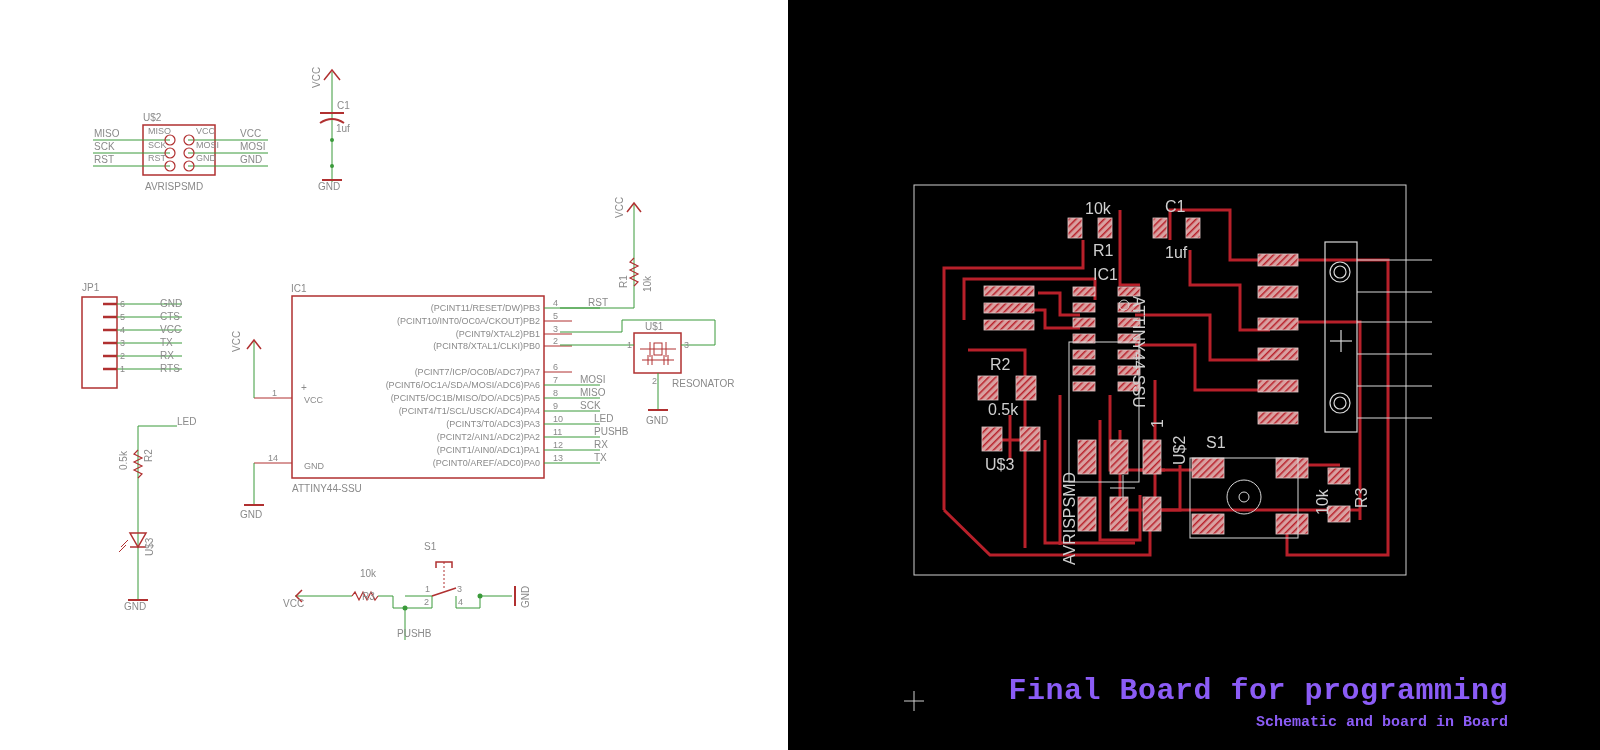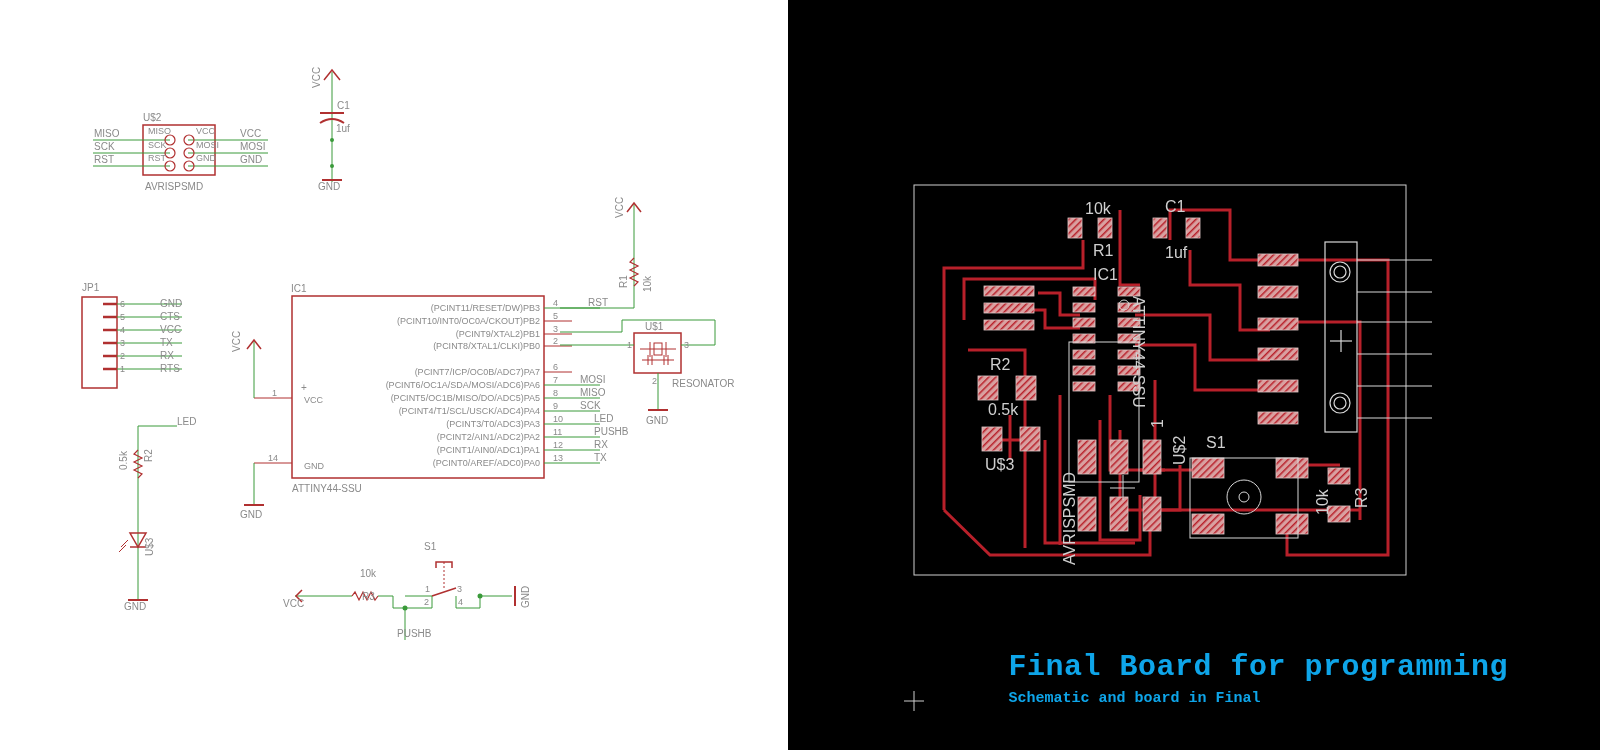--- a/index.html
+++ b/index.html
@@ -3,21 +3,21 @@
 <meta charset="utf-8">
 <style>
   html,body{margin:0;padding:0;}
   body{width:1600px;height:750px;position:relative;overflow:hidden;background:#ffffff;font-family:"Liberation Sans",sans-serif;}
   #schematic{position:absolute;left:0;top:0;width:788px;height:750px;background:#ffffff;}
   #board{position:absolute;left:788px;top:0;width:812px;height:750px;background:#000000;}
   svg text{font-family:"Liberation Sans",sans-serif;}
   .sch-txt{fill:#8a8a8a;font-size:10px;}
   .sch-pin{fill:#8a8a8a;font-size:9px;}
   .brd-txt{fill:#cfcfcf;font-size:16px;}
-  #caption{position:absolute;right:92px;top:650px;color:#0ea5e9;}
+  #caption{position:absolute;right:92px;top:674px;text-align:right;color:#8b5cf6;}
   #caption-title{font-family:"Liberation Mono","DejaVu Sans Mono",monospace;font-size:30px;font-weight:bold;letter-spacing:0.5px;}
   #caption-sub{font-family:"Liberation Mono","DejaVu Sans Mono",monospace;font-size:15px;font-weight:bold;margin-top:6px;}
 </style>
 </head>
 <body>
 
 <div id="schematic">
 <svg width="788" height="750" viewBox="0 0 788 750">
 
   <g>
@@ -366,15 +366,15 @@
   <text transform="translate(1075,565) rotate(-90)" class="brd-txt">AVRISPSMD</text>
   <text transform="translate(1185,465) rotate(-90)" class="brd-txt">U$2</text>
   <text transform="translate(1163,428) rotate(-90)" class="brd-txt" font-size="12">1</text>
   <text x="1206" y="448" class="brd-txt">S1</text>
   <text transform="translate(1328,515) rotate(-90)" class="brd-txt">10k</text>
   <text transform="translate(1367,508) rotate(-90)" class="brd-txt">R3</text>
 </svg>
 
   <div id="caption">
     <div id="caption-title">Final Board for programming</div>
-    <div id="caption-sub">Schematic and board in Final</div>
+    <div id="caption-sub">Schematic and board in Board</div>
   </div>
 </div>
 
 </body></html>

